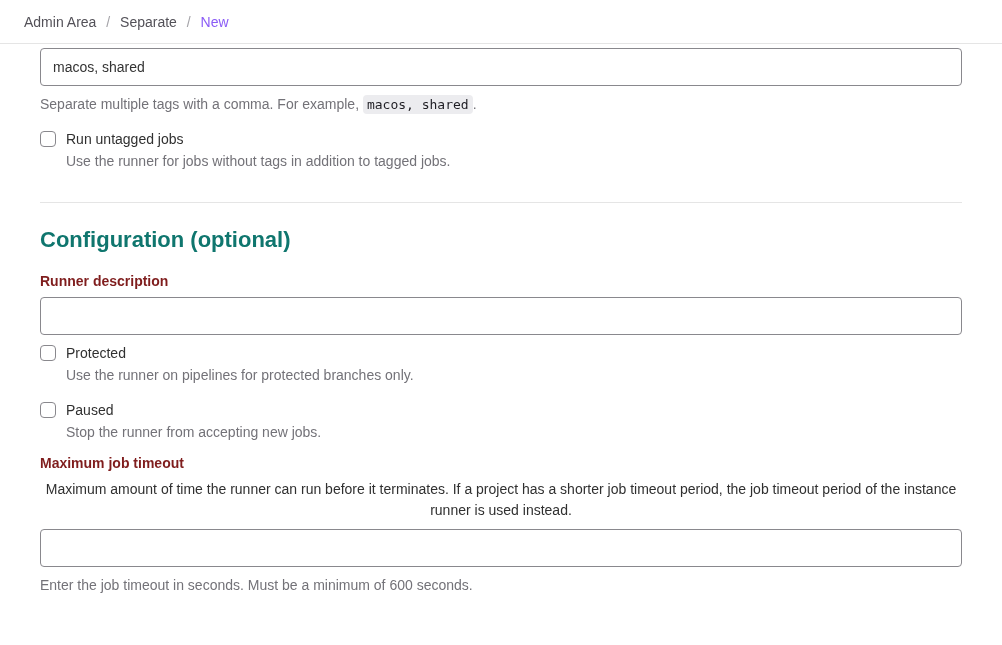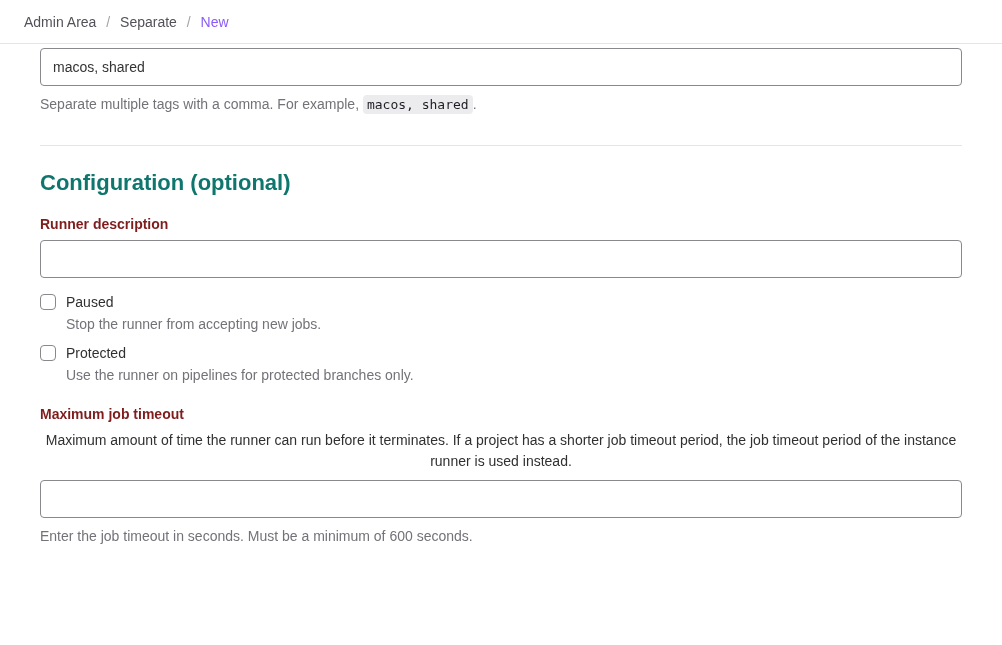--- a/index.html
+++ b/index.html
@@ -104,46 +104,53 @@
 
 <div class="content">
 
   <div class="form-group block-top">
     <input type="text" class="text-input" value="macos, shared" style="">
     <p class="help">
       <span>Separate multiple tags with a comma. For example, </span><code class="inline">macos, shared</code><span>.</span>
     </p>
   </div>
 
+  <div class="checkbox-row">
+    <div class="checkbox"></div>
+    <div>
+      <div class="check-label">Run untagged jobs</div>
+      <div class="check-desc">Use the runner for jobs without tags in addition to tagged jobs.</div>
+    </div>
+  </div>
 
   <hr class="section-divider">
 
   <h2 class="section-heading">Configuration (optional)</h2>
 
   <div class="form-group">
     <label class="field-label">Runner description</label>
     <input type="text" class="text-input" value="" style="">
   </div>
 
+  <div class="checkbox-row mt8">
+    <div class="checkbox"></div>
+    <div>
+      <div class="check-label">Protected</div>
+      <div class="check-desc">Use the runner on pipelines for protected branches only.</div>
+    </div>
+  </div>
+
   <div class="checkbox-row">
     <div class="checkbox"></div>
     <div>
       <div class="check-label">Paused</div>
       <div class="check-desc">Stop the runner from accepting new jobs.</div>
     </div>
   </div>
 
-  <div class="checkbox-row mt8">
-    <div class="checkbox"></div>
-    <div>
-      <div class="check-label">Protected</div>
-      <div class="check-desc">Use the runner on pipelines for protected branches only.</div>
-    </div>
-  </div>
-
-  <div class="form-group" style="margin-top:20px;">
+  <div class="form-group" style="margin-top:12px;">
     <label class="field-label">Maximum job timeout</label>
     <p class="field-desc">Maximum amount of time the runner can run before it terminates. If a project has a shorter job timeout period, the job timeout period of the instance runner is used instead.</p>
     <input type="text" class="text-input" value="" style="">
     <p class="help">Enter the job timeout in seconds. Must be a minimum of 600 seconds.</p>
   </div>
 
 </div>
 
 </body></html>

